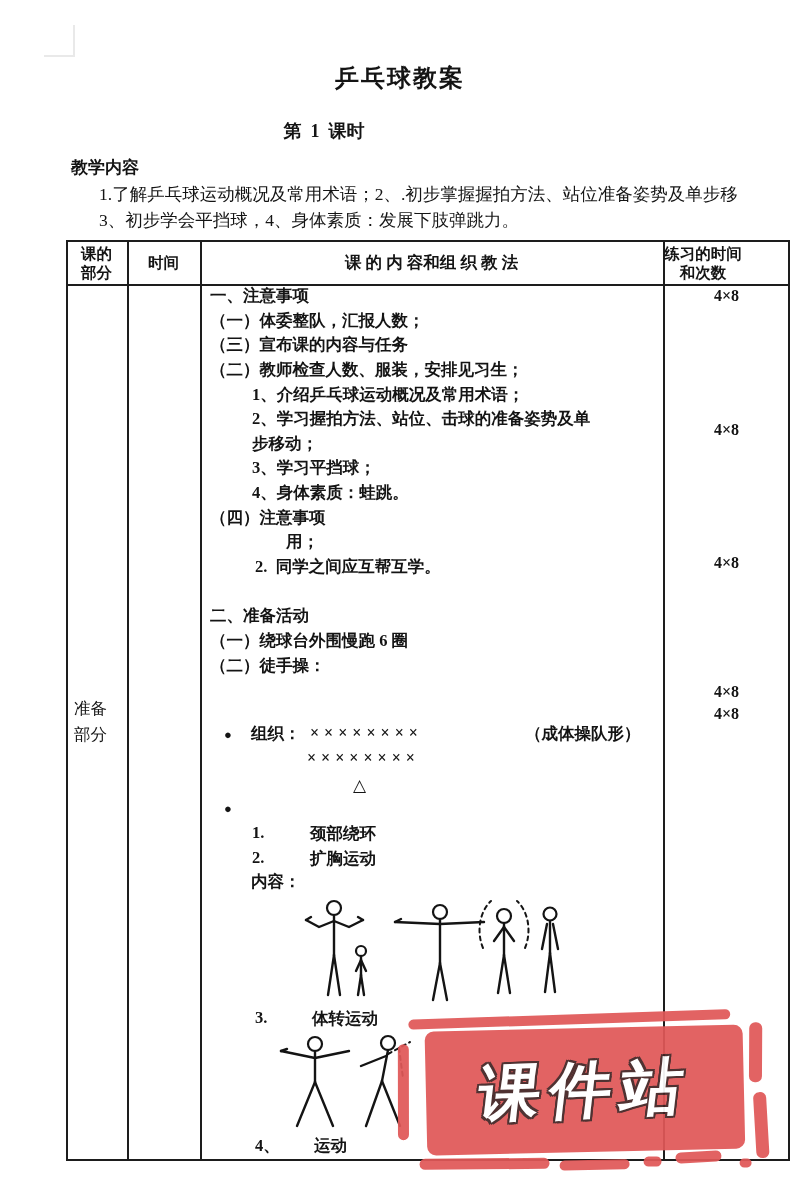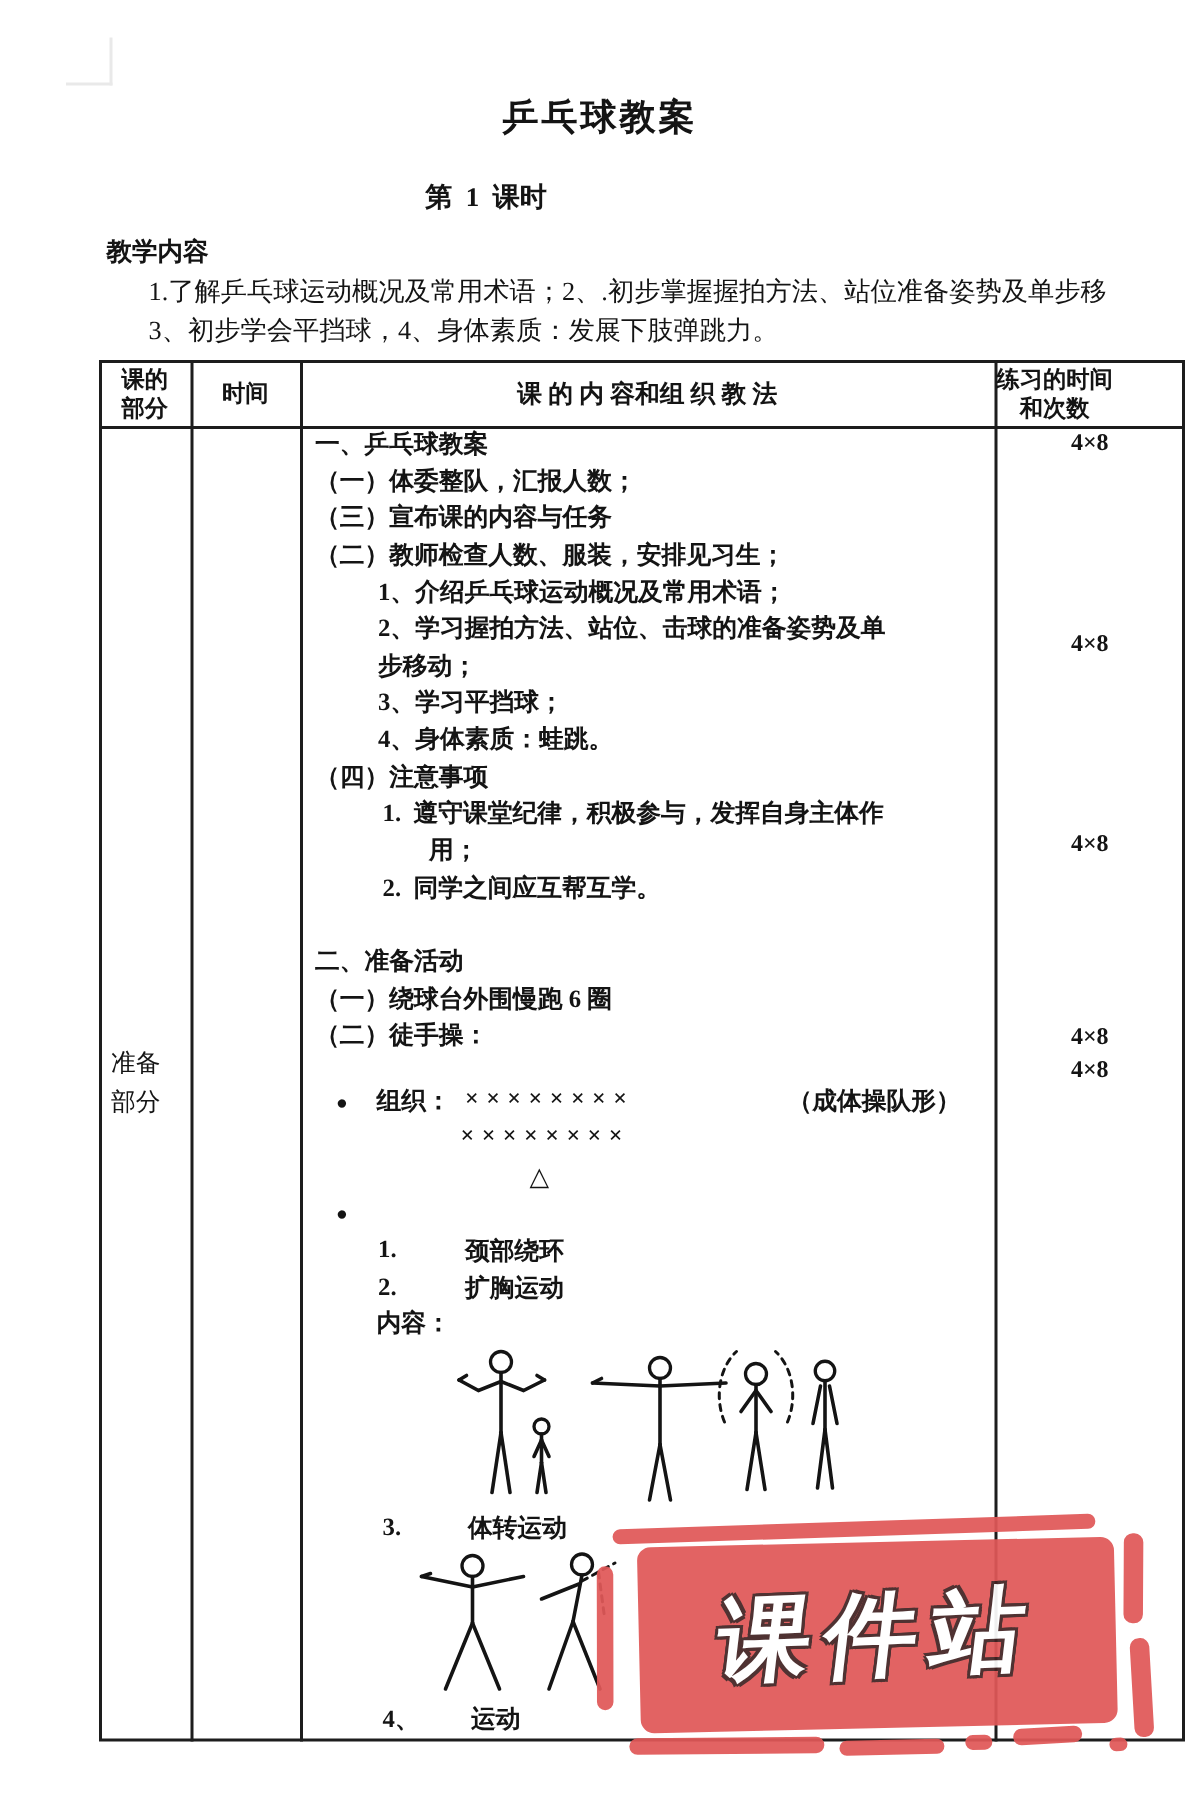--- a/index.html
+++ b/index.html
@@ -105,31 +105,30 @@
     <div>部分</div>
   </div>
 
   <div class="abs pval" style="top:287px;">4×8</div>
   <div class="abs pval" style="top:421px;">4×8</div>
   <div class="abs pval" style="top:554px;">4×8</div>
   <div class="abs pval" style="top:683px;">4×8</div>
   <div class="abs pval" style="top:705px;">4×8</div>
 
   <div class="abs clines">
-    <div class="cl">一、乒乓球教案</div>
+    <div class="cl">一、注意事项</div>
     <div class="cl">（一）体委整队，汇报人数；</div>
     <div class="cl">（三）宣布课的内容与任务</div>
     <div class="cl">（二）教师检查人数、服装，安排见习生；</div>
     <div class="cl i1">1、介绍乒乓球运动概况及常用术语；</div>
     <div class="cl i1">2、学习握拍方法、站位、击球的准备姿势及单</div>
     <div class="cl i1">步移动；</div>
     <div class="cl i1">3、学习平挡球；</div>
     <div class="cl i1">4、身体素质：蛙跳。</div>
     <div class="cl">（四）注意事项</div>
-    <div class="cl i2">1.  遵守课堂纪律，积极参与，发挥自身主体作</div>
     <div class="cl i3">用；</div>
     <div class="cl i2">2.  同学之间应互帮互学。</div>
     <div class="cl"></div>
     <div class="cl">二、准备活动</div>
     <div class="cl">（一）绕球台外围慢跑 6 圈</div>
     <div class="cl">（二）徒手操：</div>
   </div>
 
   <span class="abs bullet" style="left:224px;top:727px;">●</span>
   <span class="abs bold16" style="left:251px;top:723px;">组织：</span>

